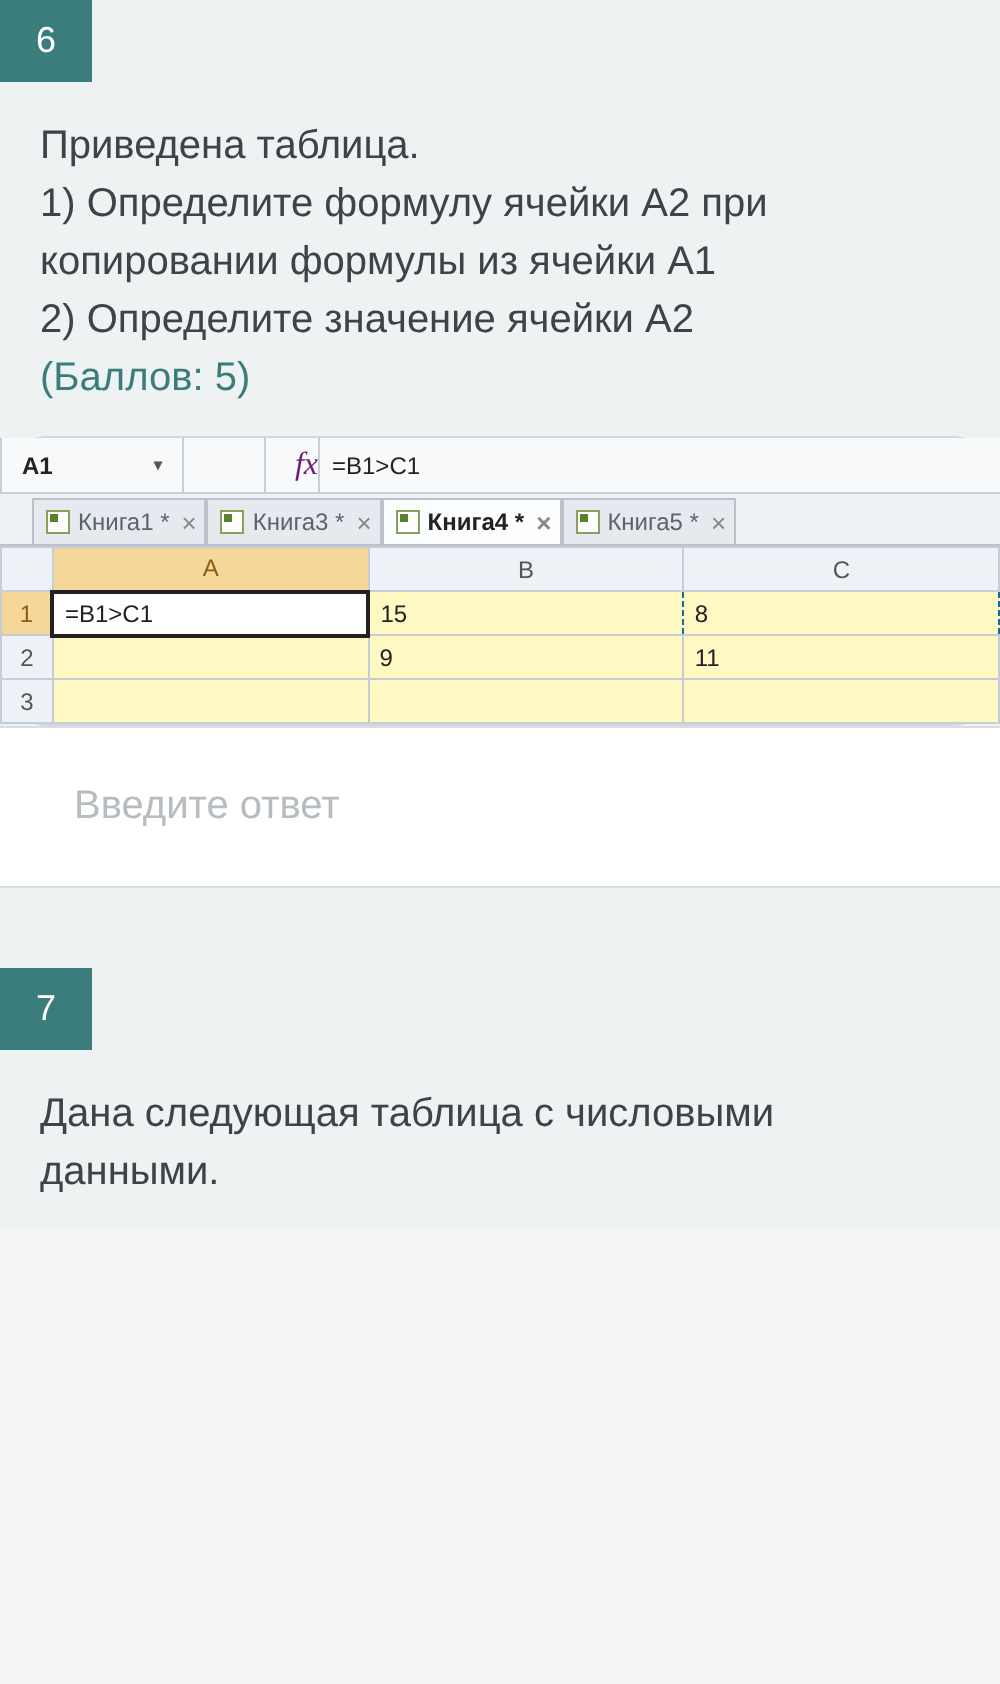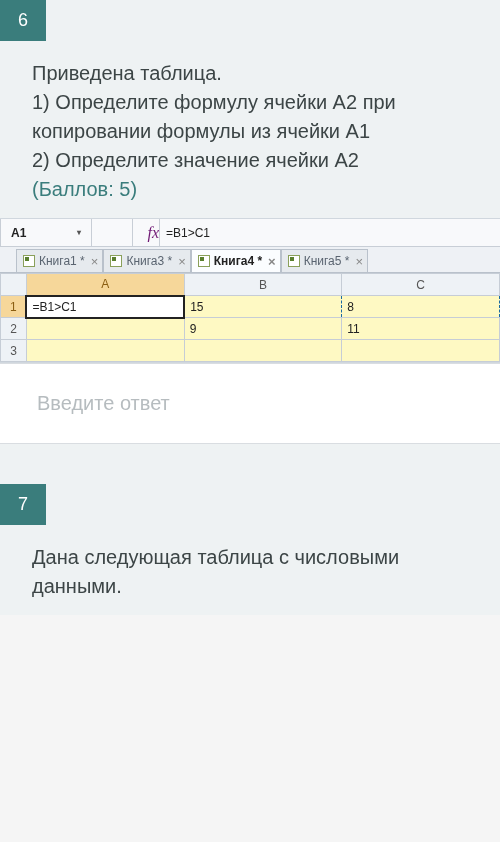--- a/index.html
+++ b/index.html
@@ -12,33 +12,34 @@
 .page { background: #eef2f3; }
 .qnum {
   display: inline-block;
   background: #3a7d7c;
   color: #fff;
   padding: 10px 18px;
   font-size: 18px;
   font-weight: 400;
 }
 .qtext {
-  padding: 18px 20px 14px 32px;
+  padding: 18px 20px 14px 20px;
   font-size: 20px;
   line-height: 1.45;
   color: #3c4546;
 }
 .points { color: #3a7d7c; }
 .excel-wrap {
   background: #fff;
   border-top: 1px solid #d0d7de;
   border-bottom: 1px solid #d0d7de;
   font-size: 12px;
   font-family: "Segoe UI", Tahoma, sans-serif;
   color: #222;
+  border-radius: 24px;
 }
 .fbar {
   display: flex;
   align-items: center;
   height: 28px;
   background: #f8f9fb;
   border-bottom: 1px solid #c8ced6;
 }
 .sep { width: 1px; height: 100%; background: #c8ced6; }
 .namebox {

